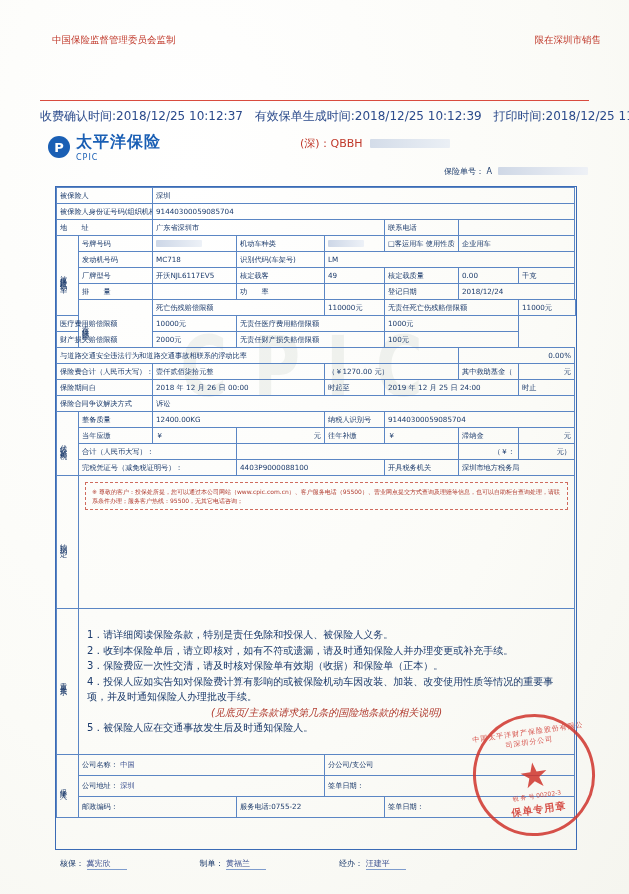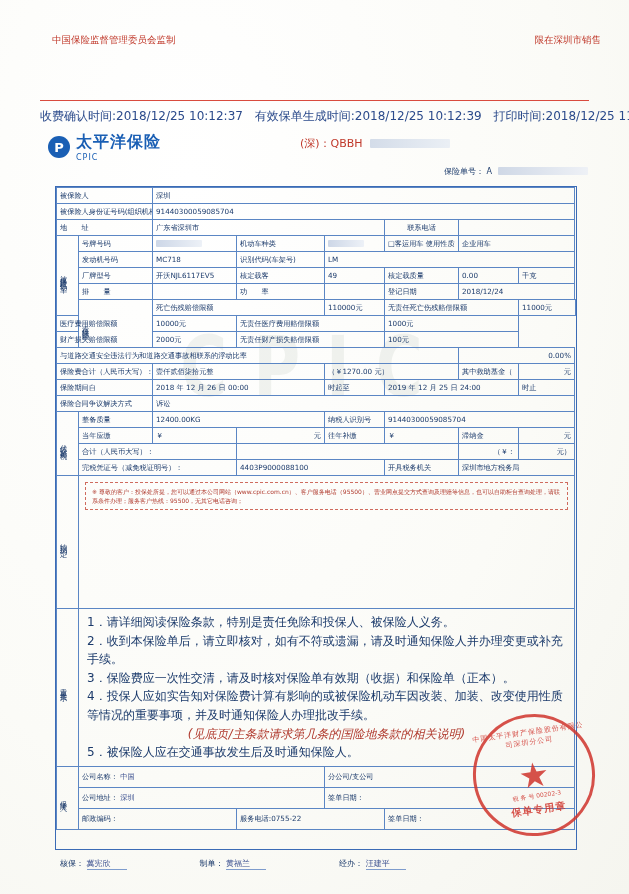--- a/index.html
+++ b/index.html
@@ -78,37 +78,37 @@
     border:1px solid #5b86c4;
     padding:1px 3px;
     height:13px;
     font-size:7.2px;
     color:#1b3a6b;
     vertical-align:middle;
     overflow:hidden;
     white-space:nowrap;
   }
   td.lbl{background:transparent;color:#1b3a6b;}
-  td.vlbl{text-align:center;}
+  td.vlbl{text-align:left;}
   .val{color:#2a3f7a;}
   .hand{font-family:"DejaVu Sans","Liberation Sans",sans-serif;color:#3a4f8f;}
   .blurtxt{
     display:inline-block;height:7px;width:46px;vertical-align:-1px;
     background:linear-gradient(90deg,#cdd7e7,#edf1f7);border-radius:1px;
   }
   .vert{
     writing-mode:vertical-rl;text-orientation:upright;
     letter-spacing:2px;text-align:center;line-height:1;
   }
   .notice{
     font-size:6px;color:#b03a2e;line-height:1.5;padding:4px 6px;white-space:normal;
     border:1px dashed #cf6b5e;
   }
   .tips{
-    font-size:12px;color:#1b3a6b;line-height:1.55;padding:3px 5px;white-space:normal;
+    font-size:10px;color:#1b3a6b;line-height:1.55;padding:17px 5px;white-space:normal;
   }
   .stamp{
     position:absolute;right:34px;bottom:58px;width:116px;height:116px;
     border:3px solid #d0342c;border-radius:50%;
     color:#d0342c;opacity:.85;
     display:flex;align-items:center;justify-content:center;
     transform:rotate(-8deg);
   }
   .stamp .star{
     font-size:34px;color:#d0342c;line-height:1;

